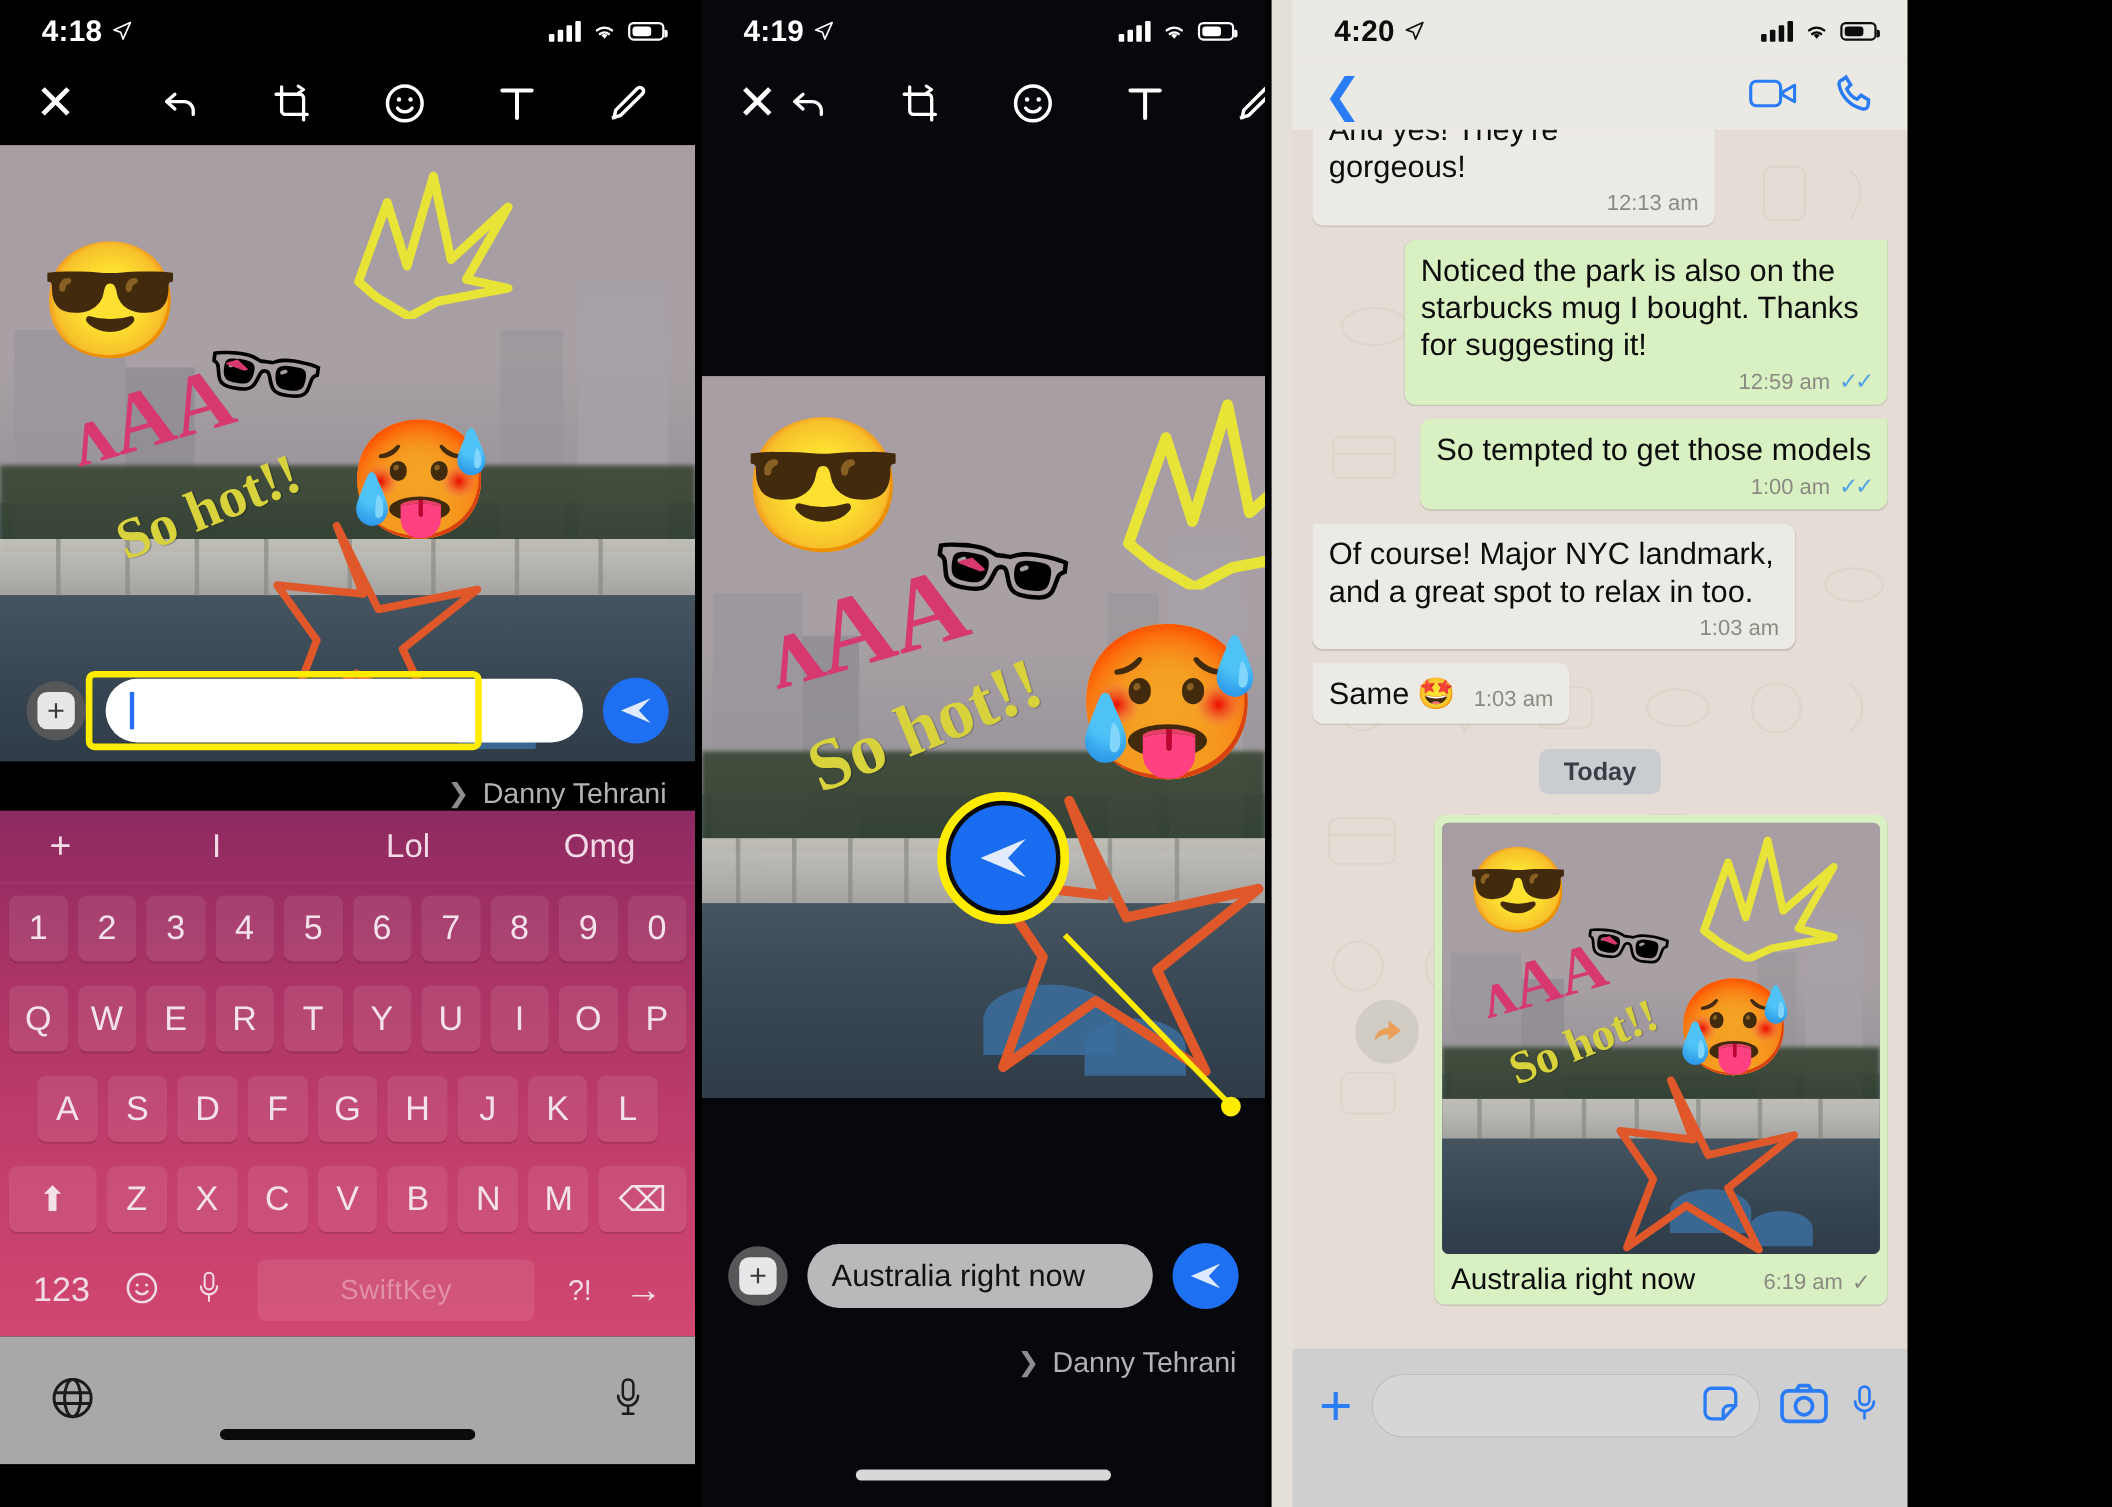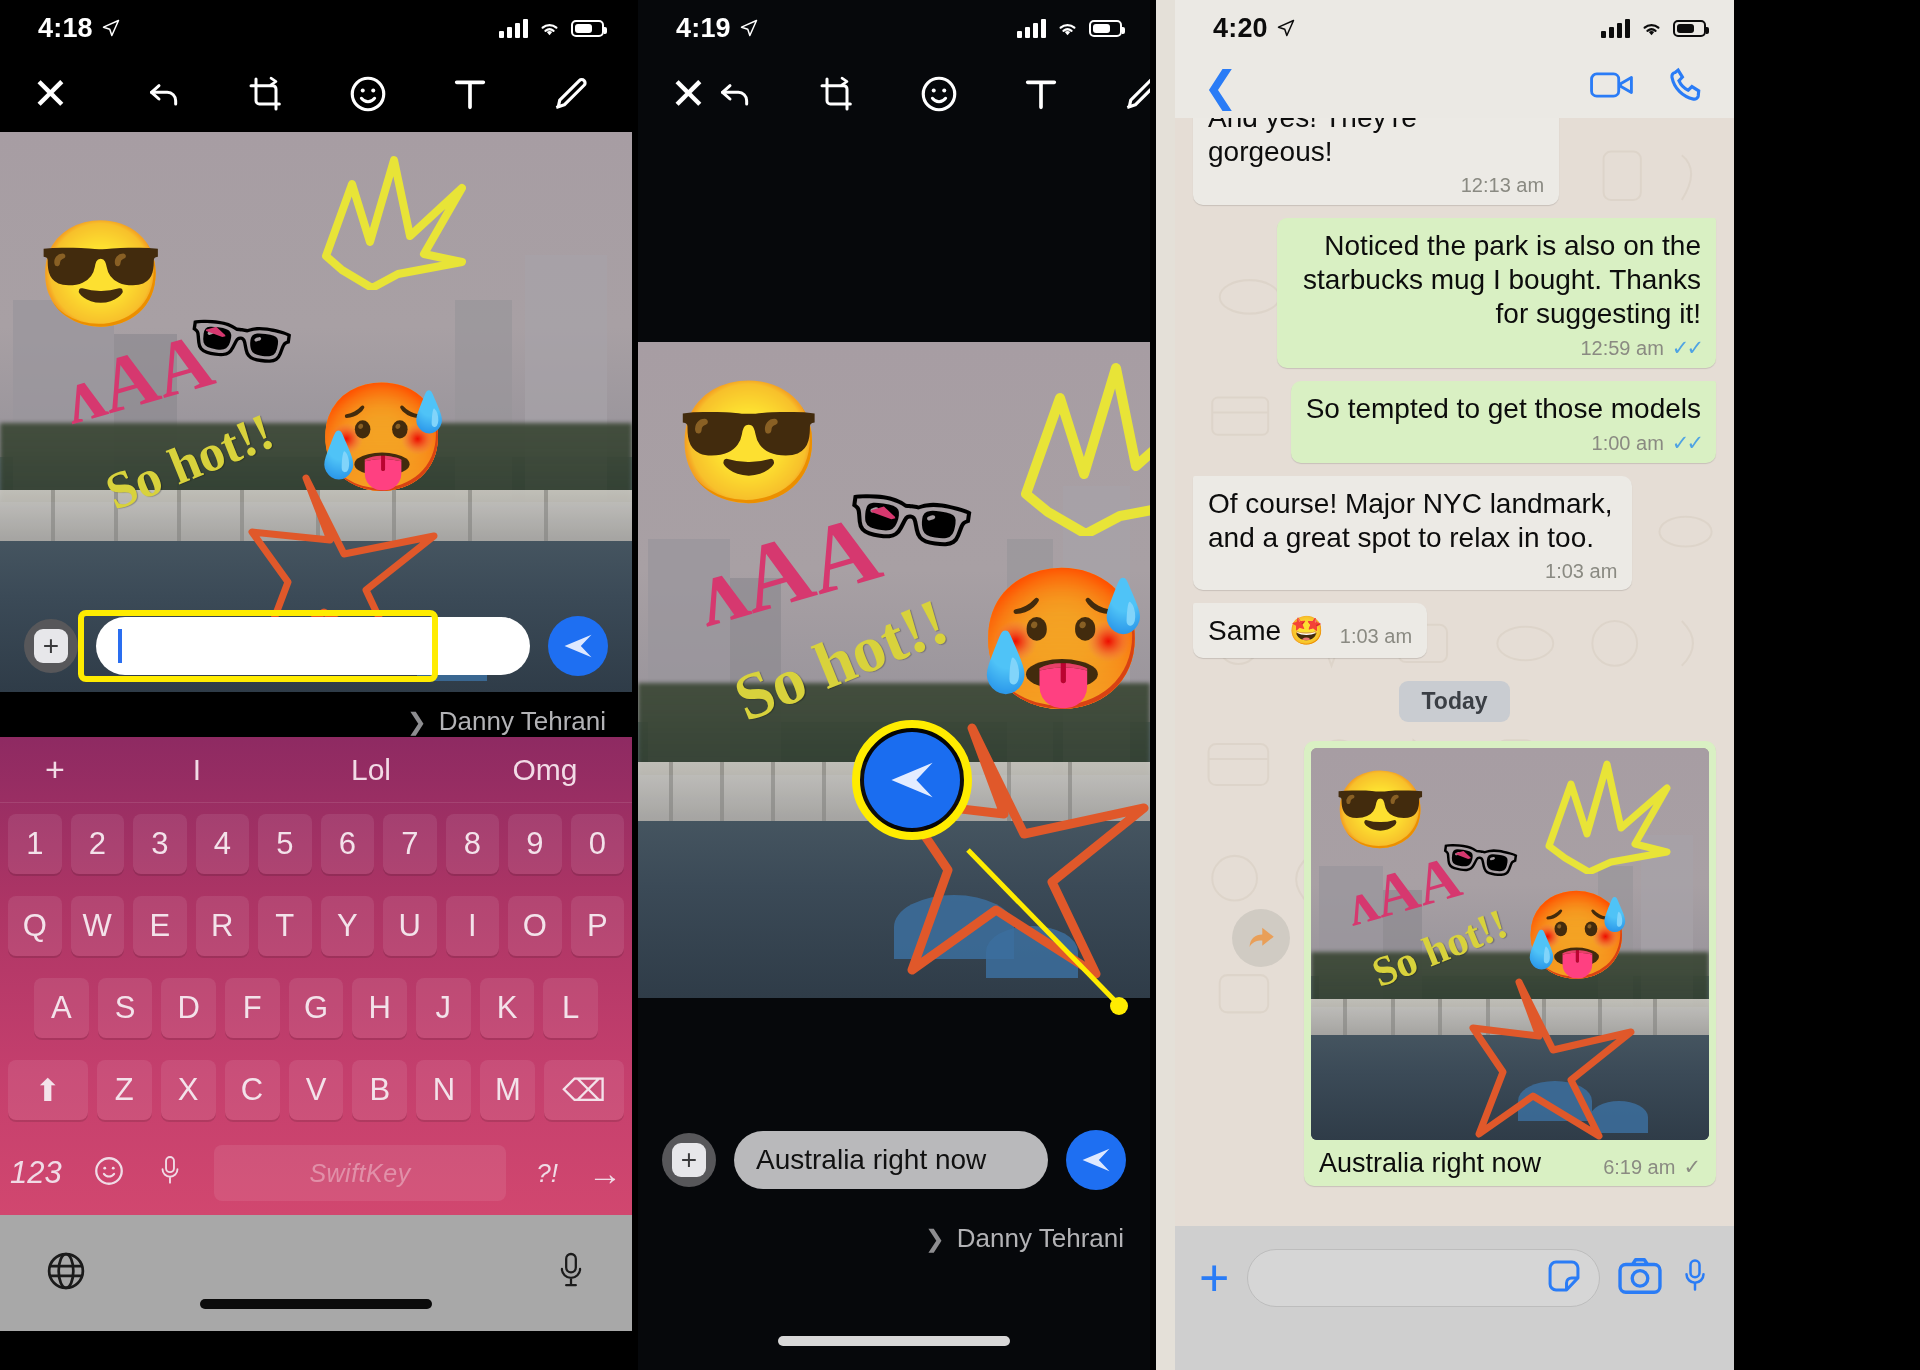--- a/index.html
+++ b/index.html
@@ -103,21 +103,21 @@
   .kbd-sugg { height:66px; display:flex; align-items:center; color:#f2dbe6; font-size:30px;
               border-bottom:1px solid rgba(255,255,255,.10);}
   .kbd-sugg div { flex:1; text-align:center; }
   .kbd-sugg div:first-child { flex:0 0 110px; font-size:34px;}
   .kbd-row { display:flex; justify-content:center; gap:9px; padding: 11px 8px; }
   .key { flex:1; height:60px; border-radius:8px; background: rgba(255,255,255,.085);
          color:#f3e2ea; font-size:31px; display:flex;align-items:center;justify-content:center;
          box-shadow: 0 2px 0 rgba(0,0,0,.12);}
   .key.wide { flex:1.45; }
   .kbd-row.r3 { padding-left: 34px; padding-right: 34px;}
-  .kbd-bottom { height:84px; display:flex; align-items:center; padding: 0 10px; color:#f0dbe6; gap:30px;font-style:italic;}
+  .kbd-bottom { height:84px; display:flex; align-items:center; padding: 0 30px; color:#f0dbe6; gap:30px;}
   .kbd-bottom .sp { flex:1; height:56px; border-radius:8px; background: rgba(255,255,255,.085);
                     display:flex;align-items:center;justify-content:center; color:rgba(255,255,255,.35);
                     font-size:25px; letter-spacing:.5px;}
   .home-area { background:#a8a8a8; height:116px; display:flex; align-items:center;
                justify-content:space-between; padding: 0 44px; position:relative;}
   .home-bar { position:absolute; left:50%; transform:translateX(-50%); bottom:22px;
               width:232px; height:10px; background:#0b0b0b; border-radius:6px;}
 
   
   .wa-header { height:62px; background:#ebe9e4; display:flex; align-items:center;
@@ -125,21 +125,21 @@
   .wa-back { color:#2a7cf6; font-size:42px; line-height:1; font-weight:300;}
   .wa-hdr-icons { display:flex; align-items:center; gap:34px; }
   .wa-body { position:relative; background:#e5ddd5; height:1108px; overflow:hidden;
              padding: 6px 18px 0 18px; }
   .wa-pattern { position:absolute; inset:0; opacity:.45; }
   .wa-msgs { position:relative; display:flex; flex-direction:column; gap:13px; }
   .bub { max-width: 84%; border-radius: 10px; padding: 11px 15px 7px 15px;
          font-size: 28px; line-height: 1.22; color:#0c0c0c; position:relative;
          box-shadow: 0 1px 1px rgba(0,0,0,.13); }
   .bub.in  { background:#ffffff; align-self:flex-start; border-top-left-radius:2px;}
-  .bub.out { background:#d9f0c3; align-self:flex-end; border-top-right-radius:2px;text-align:right;}
+  .bub.out { background:#d9f0c3; align-self:flex-end; border-top-right-radius:2px;}
   .bub.in.plain { background:#eceae5; }
   .meta { display:flex; align-items:center; justify-content:flex-end; gap:8px;
           font-size:20px; color:#8a8a82; margin-top:4px; }
   .ticks { color:#4fa3e3; font-size:21px; letter-spacing:-3px;}
   .ticks.single { color:#8a8a82; letter-spacing:0; }
   .daypill { align-self:center; background:#c9ccd1; color:#3b3f45; font-size:23px;
              font-weight:bold; border-radius:9px; padding:7px 22px; margin: 10px 0 6px 0;}
   .imgbub { align-self:flex-end; background:#d9f0c3; border-radius:10px; padding:7px 7px 4px 7px;
             width: 412px; box-shadow:0 1px 1px rgba(0,0,0,.13); position:relative;}
   .imgbub .thumb { width:100%; height:392px; border-radius:6px; overflow:hidden; position:relative;}

